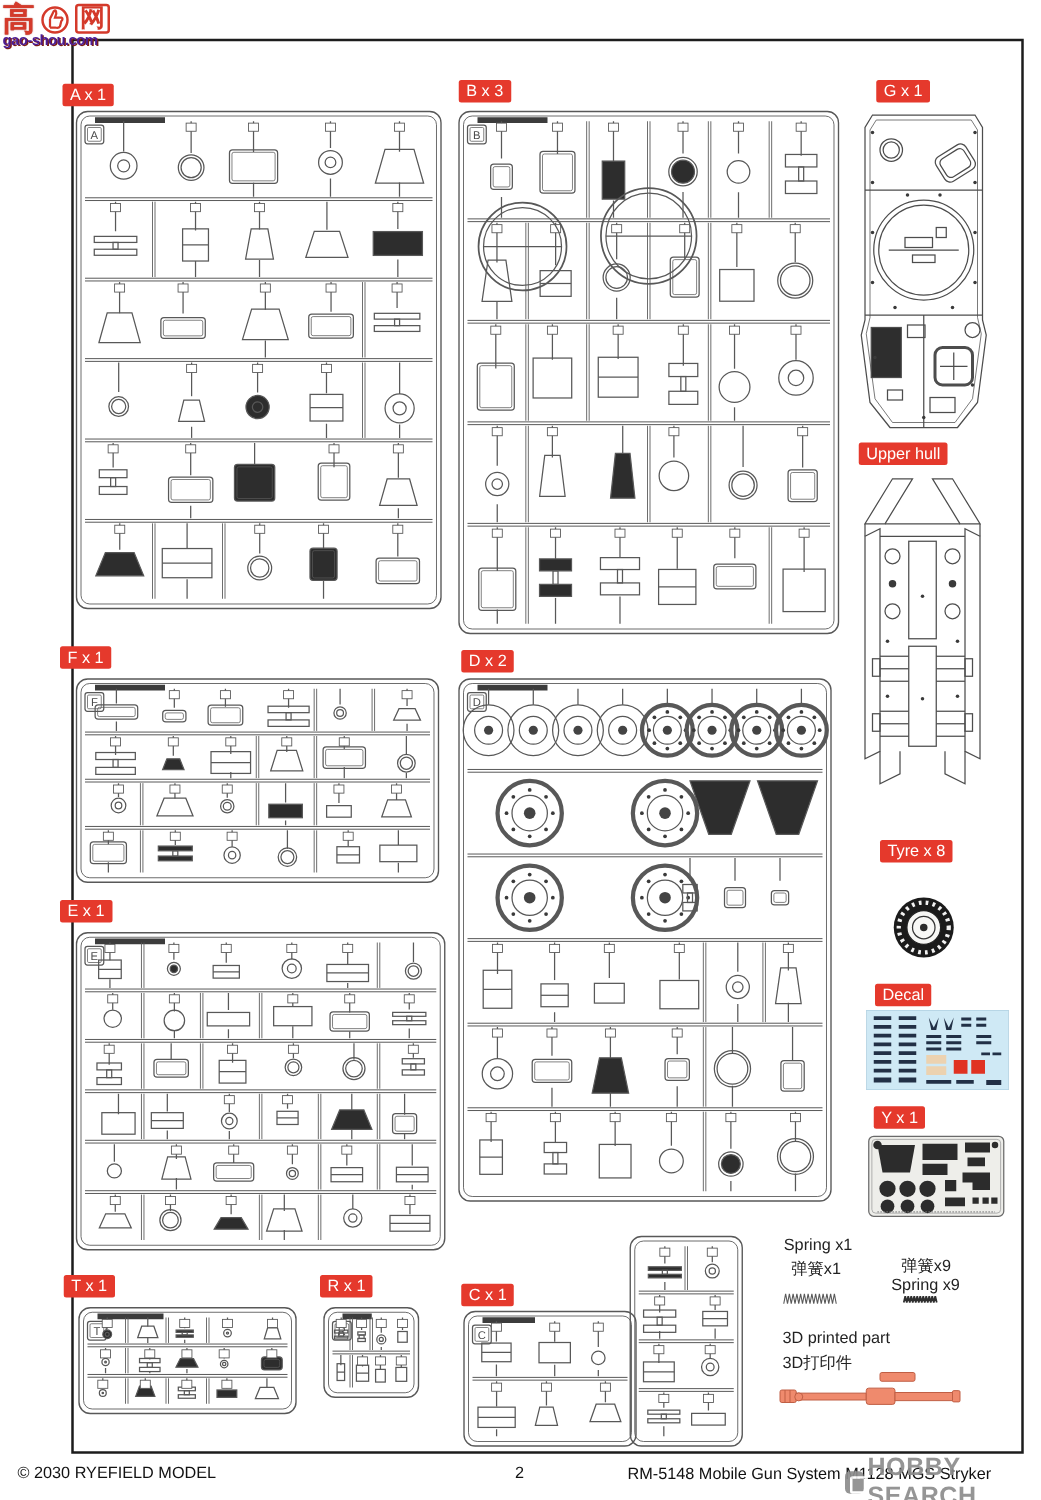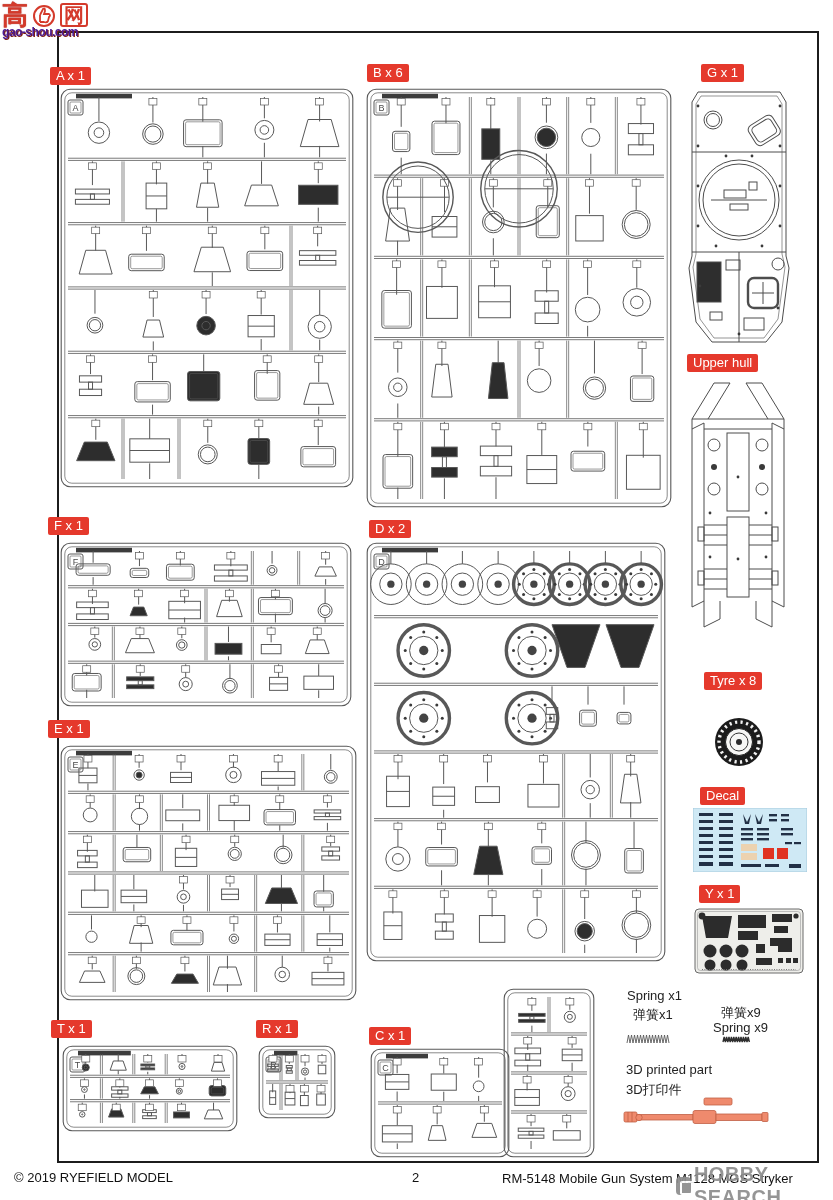--- a/index.html
+++ b/index.html
@@ -199,21 +199,21 @@
       <rect x="187.99441967904568" y="350.51429961616515" width="21.665461758524177" height="25.855721858146293" rx="2.5" fill="#2d2d2d" stroke="#585858"></rect>
       <rect x="189.99441967904568" y="352.51429961616515" width="17.665461758524177" height="21.855721858146293" rx="1.5" fill="none" stroke="#585858" stroke-width="0.6"></rect>
       <rect x="194.82715055830778" y="332.16666666666663" width="8" height="6.5" fill="#fff" stroke="#585858" stroke-width="0.7"></rect>
       <line x1="198.82715055830778" y1="376.30882721190494" x2="198.82715055830778" y2="390.99999999999994" stroke="#585858"></line>
       <line x1="258.2378728505224" y1="330.66666666666663" x2="258.2378728505224" y2="357.1301410727203" stroke="#585858"></line>
       <rect x="240.87300054691735" y="358.5875659929948" width="34.72974460721015" height="20.245150159450873" rx="2.5" fill="none" stroke="#585858"></rect>
       <rect x="242.87300054691735" y="360.5875659929948" width="30.72974460721015" height="16.245150159450873" rx="1.5" fill="none" stroke="#585858" stroke-width="0.6"></rect>
       <rect x="254.23787285052242" y="332.16666666666663" width="8" height="6.5" fill="#fff" stroke="#585858" stroke-width="0.7"></rect>
     </svg>
 
-  <div class="tag" style="left:367px;top:64px;">B x 6</div>
+  <div class="tag" style="left:367px;top:64px;">B x 3</div>
   <svg class="panel-svg" style="left:366px;top:88px;" width="306" height="420" viewBox="0 0 306 420">
       <rect x="1.2" y="1.2" width="303.6" height="417.6" rx="9" fill="none" stroke="#585858" stroke-width="1.1"></rect>
       <rect x="4.8" y="4.8" width="296.4" height="410.4" rx="7" fill="none" stroke="#585858" stroke-width="0.7"></rect>
       <rect x="16" y="5.8" width="56" height="4.6" fill="#3c3c3c"></rect>
       <rect x="8" y="12" width="15" height="15" rx="2" fill="none" stroke="#585858"></rect>
     <rect x="10" y="14" width="11" height="11" rx="1" fill="none" stroke="#585858" stroke-width="0.6"></rect>
     <text x="15.5" y="23" font-size="9" font-family="Liberation Sans,sans-serif" fill="#4a4a4a" text-anchor="middle">B</text>
       <line x1="8" y1="87.10000000000001" x2="298" y2="87.10000000000001" stroke="#585858" stroke-width="0.8"></line>
       <line x1="8" y1="89.3" x2="298" y2="89.3" stroke="#585858" stroke-width="0.8"></line>
       <line x1="8" y1="168.3" x2="298" y2="168.3" stroke="#585858" stroke-width="0.8"></line>
@@ -1349,21 +1349,21 @@
       <line x1="6" y1="16" x2="6" y2="26"></line>
         <line x1="10" y1="16" x2="10" y2="26"></line>
       <rect x="15" y="18.5" width="56" height="5.5"></rect>
       <rect x="71" y="14.5" width="23" height="13" rx="2"></rect>
       <rect x="94" y="18" width="46" height="6.5"></rect>
       <rect x="140" y="16.5" width="6" height="9" rx="1"></rect>
       <circle cx="17" cy="21.5" r="3.2"></circle>
     </g>
   </svg>
 
-  <div class="foot" style="left:14px;top:1170px;">© 2019 RYEFIELD MODEL</div>
+  <div class="foot" style="left:14px;top:1170px;">© 2030 RYEFIELD MODEL</div>
   <div class="foot" style="left:412px;top:1170px;">2</div>
   <div class="foot" style="left:502px;top:1171px;">RM-5148 Mobile Gun System M1128 MGS Stryker</div>
   <div class="hswm">
     <span class="hsbox"></span>
     <span>HOBBY SEARCH</span>
   </div>
 
 </div>
 
 </body></html>

